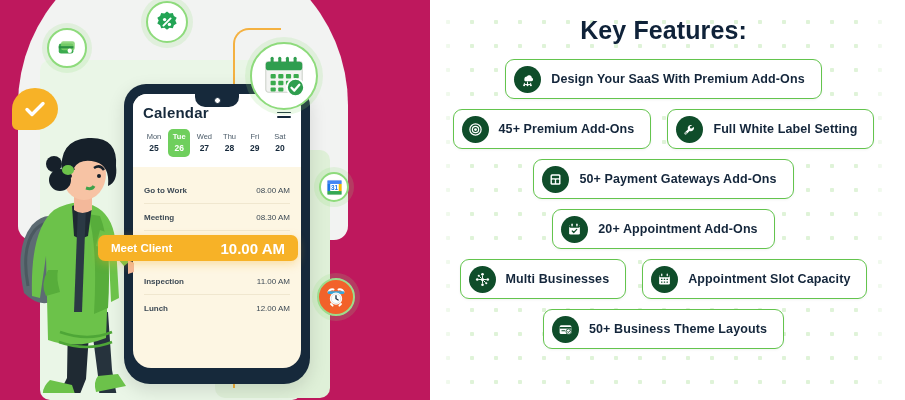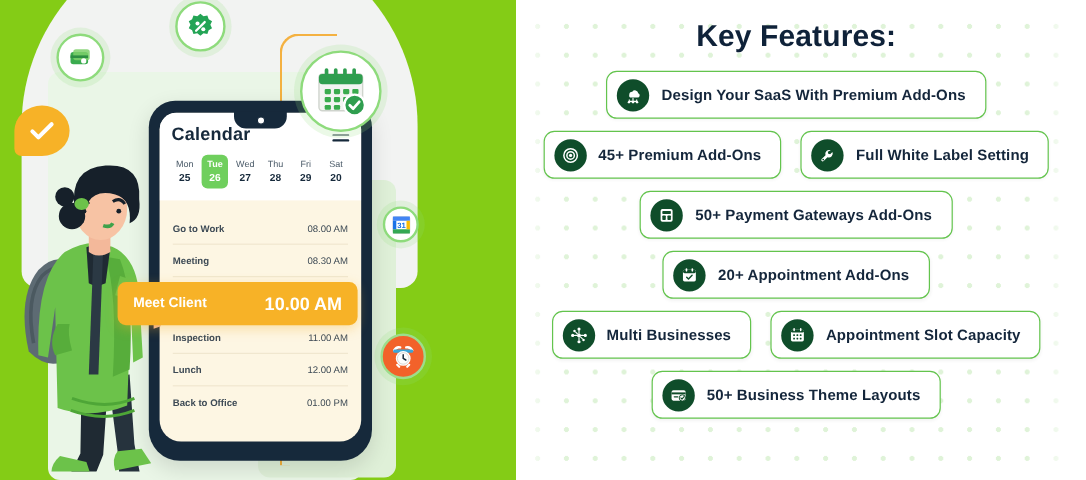--- a/index.html
+++ b/index.html
@@ -8,21 +8,21 @@
     background: #ffffff;
     font-family: "Liberation Sans", sans-serif;
     overflow: hidden;
   }
   .page { position: relative; width: 905px; height: 400px; display: flex; background:#fff; }
 
   
   .illustration {
     position: relative;
     width: 430px; height: 400px;
-    background: #84cc16;
+    background: #be185d;
     overflow: hidden;
     flex: 0 0 430px;
   }
   .ill-grey-blob {
     position: absolute; left: 18px; top: -60px;
     width: 330px; height: 300px;
     background: #f2f3f2; border-radius: 50% 50% 14px 14px / 55% 55% 14px 14px;
   }
   .ill-green-panel {
     position: absolute; left: 40px; top: 60px;
@@ -76,21 +76,21 @@
   .cal-day.active .dnum { color:#fff; }
   .cal-list { padding: 10px 11px 0 11px; }
   .cal-item {
     display:flex; align-items:center; justify-content:space-between;
     font-size:8px; color:#3d4a55; padding: 9px 0 8px 0;
     border-bottom: 1px solid #f0e7cf;
   }
   .cal-item .t { font-weight:600; }
   .cal-item:last-child { border-bottom:none; }
   .cal-highlight {
-    position:absolute; left:-26px; top:150px; width:200px; height:36px;
+    position:absolute; left:-26px; top:150px; width:200px; height:26px;
     background:#f7b227; border-radius:7px; display:flex; align-items:center;
     justify-content:space-between; padding: 0 13px; z-index:5;
     box-shadow: 0 3px 10px rgba(247,178,39,.35);
   }
   .cal-highlight .hl { color:#fff; font-size:11.5px; font-weight:700;}
   .cal-highlight .hr { color:#fff; font-size:15px; font-weight:700;}
 
   
   .person { position:absolute; left:4px; top:118px; width:130px; height:275px; }
   .bubble {
@@ -194,24 +194,20 @@
             <span class="t">Meeting</span>
             <span>08.30 AM</span>
           </div>
           <div class="cal-item" style="padding-top:46px;">
             <span class="t">Inspection</span>
             <span>11.00 AM</span>
           </div>
           <div class="cal-item">
             <span class="t">Lunch</span>
             <span>12.00 AM</span>
-          </div>
-          <div class="cal-item">
-            <span class="t">Back to Office</span>
-            <span>01.00 PM</span>
           </div>
         </div>
       </div>
     </div>
 
     <div class="cal-highlight" style="left:98px; top:235px;">
       <span class="hl">Meet Client</span>
       <span class="hr">10.00 AM</span>
     </div>
 

